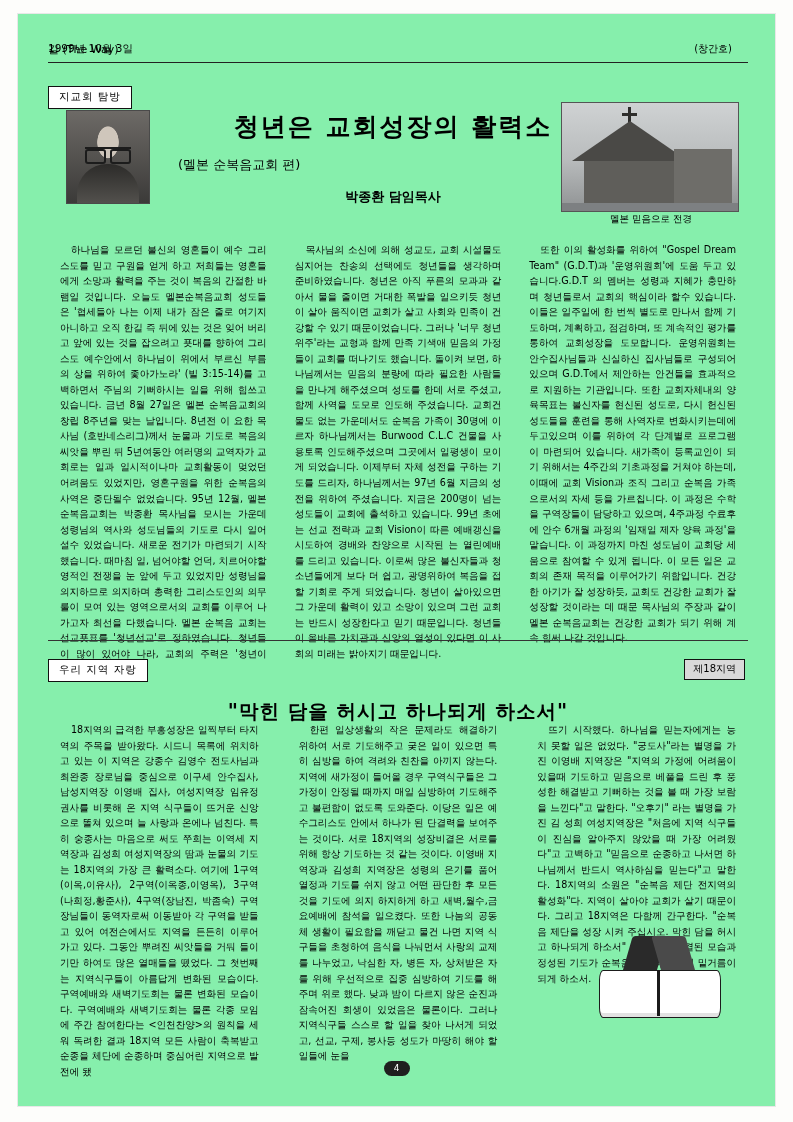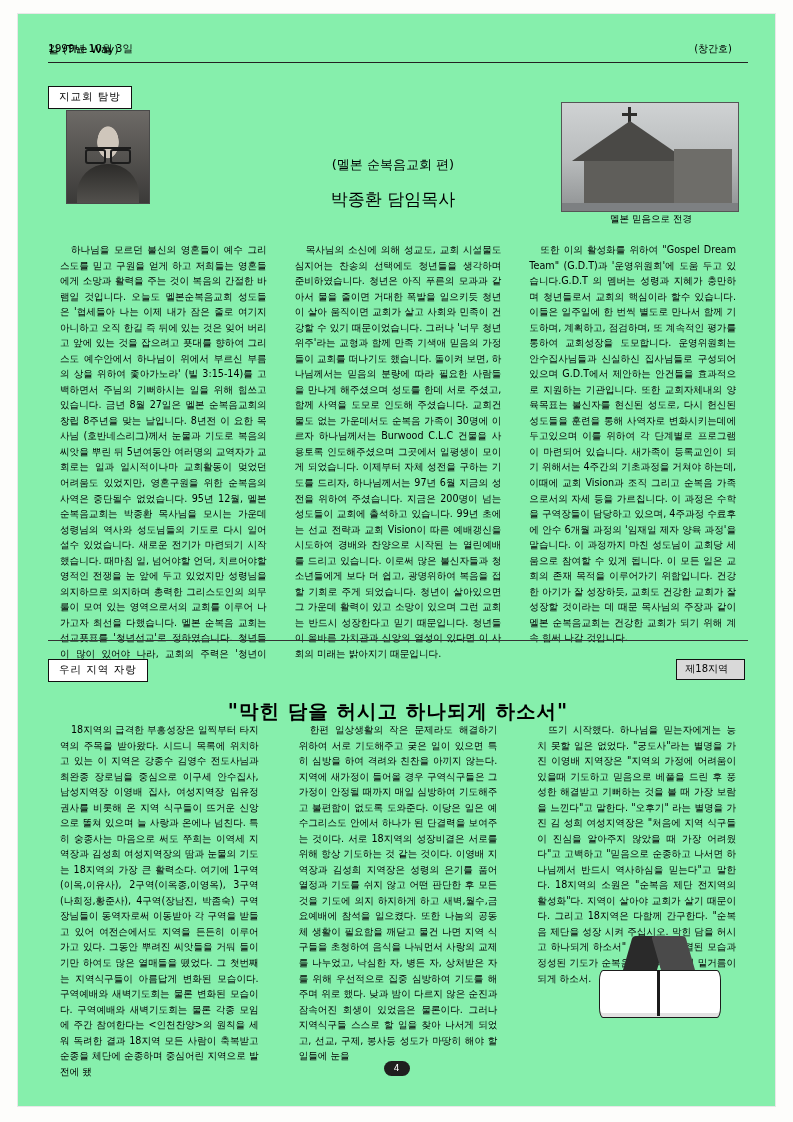--- a/index.html
+++ b/index.html
@@ -74,50 +74,51 @@
     background: #fff;
   }
   #tag-1 { left: 30px; top: 60px; margin-top: 12px; }
   #tag-2 { left: 30px; top: 645px; }
   .tag-right {
     position: absolute;
     right: 30px;
     top: 645px;
     font-size: 10px;
     border: 1px solid #111;
-    padding: 2px 16px 3px 8px;
+    padding: 2px 8px 3px 8px;
     background: #d9d9d9;
   }
   
   .headline1 {
     position: absolute;
     left: 160px;
     top: 96px;
     width: 430px;
     text-align: center;
     font-family: "DejaVu Serif", serif;
     font-size: 25px;
     font-weight: bold;
     letter-spacing: 2px;
   }
   .subhead1 {
     position: absolute;
     left: 160px;
     top: 142px;
     width: 430px;
-    text-align: center;
+    text-align: left;
     font-size: 13px;
   }
   .byline1 {
     position: absolute;
     left: 160px;
     top: 174px;
     width: 430px;
     text-align: center;
-    font-size: 17px;
+    font-size: 13px;
+    font-weight: bold;
   }
   
   .portrait {
     position: absolute;
     left: 48px;
     top: 96px;
     width: 82px;
     height: 92px;
     background:
       radial-gradient(ellipse at 50% 34%, #cfc6bb 0 18%, rgba(0,0,0,0) 19%),
@@ -349,20 +350,21 @@
       <span class="issue">(창간호)</span>
     </div>
     <div class="rule-top"></div>
 
     <div class="section-tag" id="tag-1">지교회 탐방</div>
 
     <div class="portrait">
       <div class="glasses"></div>
     </div>
 
+    <div class="headline1">청년은 교회성장의 활력소</div>
     <div class="subhead1">(멜본 순복음교회 편)</div>
     <div class="byline1">박종환 담임목사</div>
 
     <div class="church-photo">
       <div class="cross-v"></div>
       <div class="cross-h"></div>
       <div class="roof"></div>
       <div class="body"></div>
       <div class="wing"></div>
       <div class="ground"></div>

